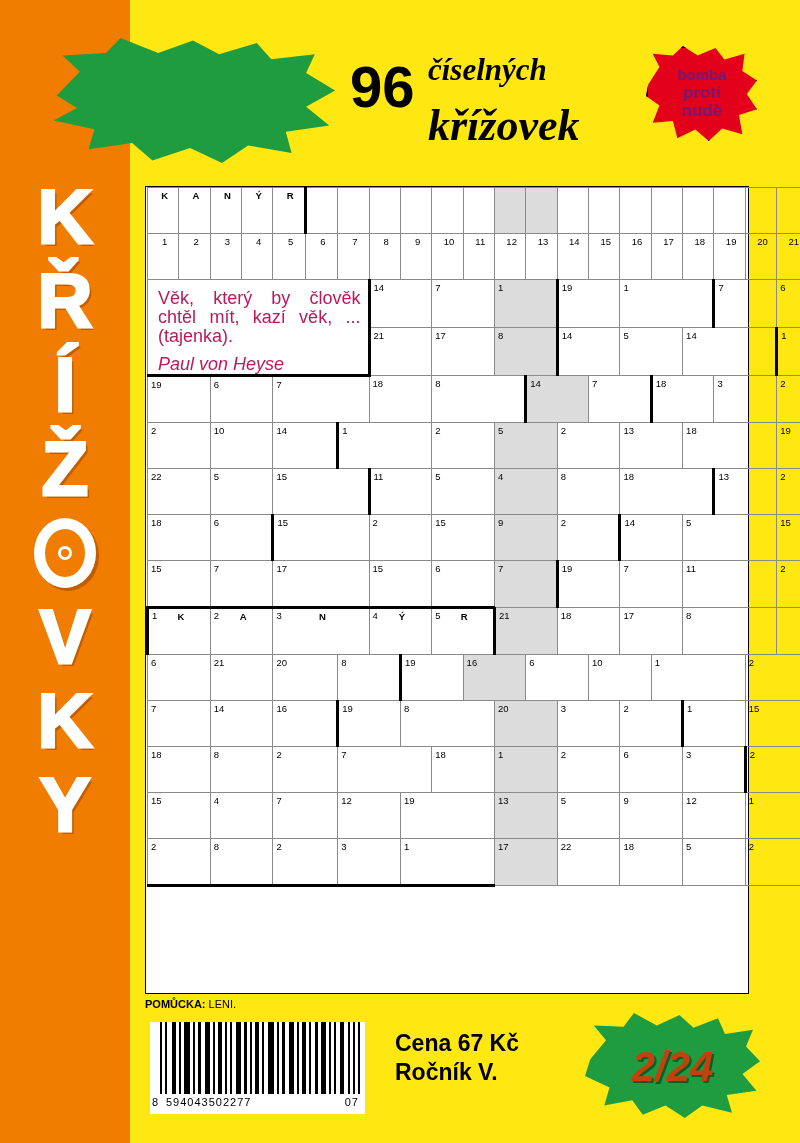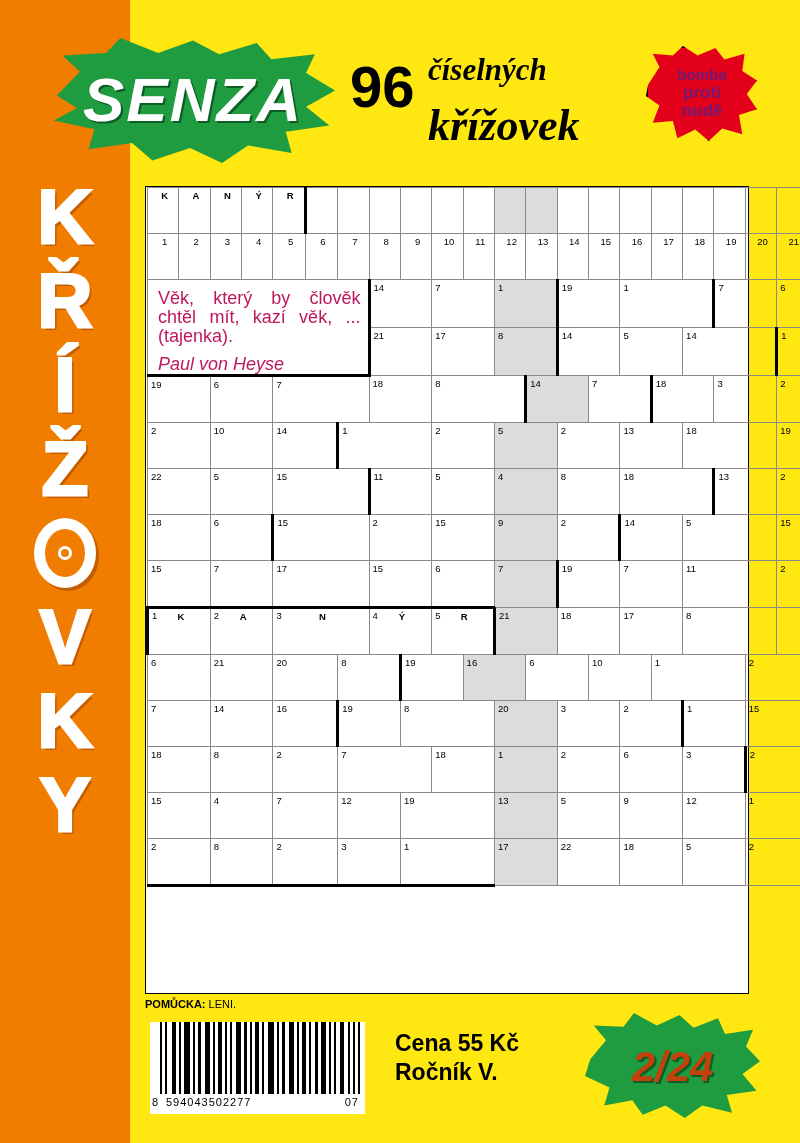--- a/index.html
+++ b/index.html
@@ -99,21 +99,20 @@
       <div class="o-outer"></div>
       <div class="o-inner"></div>
     </div>
     <span>V</span>
     <span>K</span>
     <span>Y</span>
   </div>
 
   <div class="senza-burst">
     <div class="burst-shape"></div>
-    <div class="senza-text">SENZA</div>
   </div>
 
   <div class="headline">
     <div class="num">96</div>
     <div class="w1">číselných</div>
     <div class="w2">křížovek</div>
   </div>
 
   <div class="bomba">
     <div class="bomba-burst"></div>
@@ -405,21 +404,21 @@
         <i style="left:208px;width:2px"></i>
     </div>
     <div class="bc-num">
       <span class="l">8</span>
       <span style="position:absolute;left:16px;">594043502277</span>
       <span class="r">07</span>
     </div>
   </div>
 
   <div class="price">
-    <div>Cena 55 Kč</div>
+    <div>Cena 67 Kč</div>
     <div>Ročník V.</div>
   </div>
 
   <div class="issue">
     <div class="issue-burst"></div>
     <div class="issue-text">2/24</div>
   </div>
 
 </div>
 

